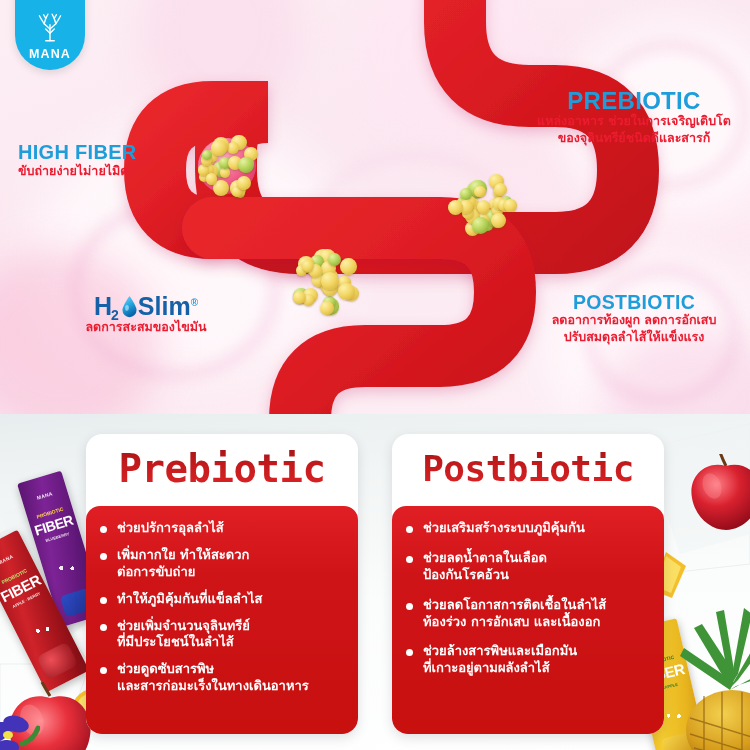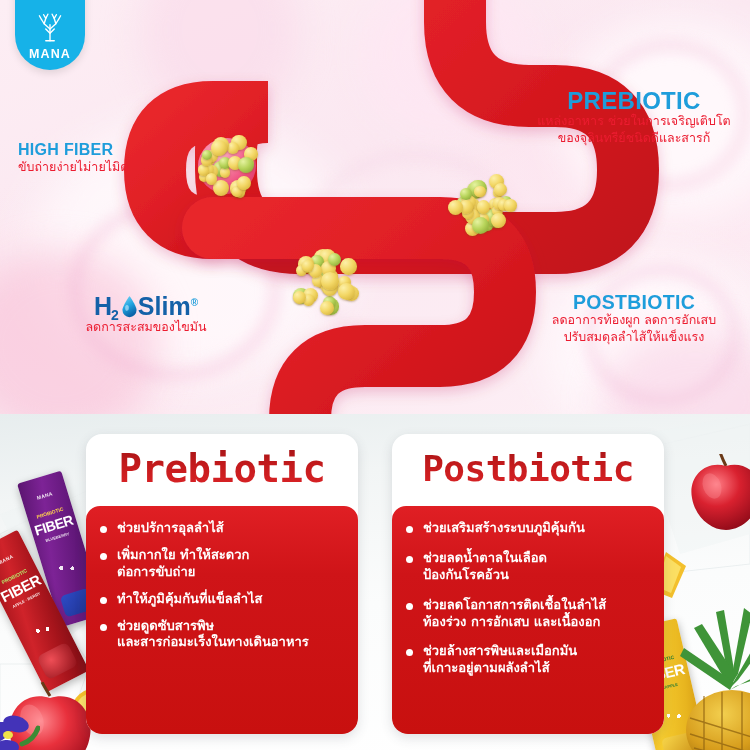--- a/index.html
+++ b/index.html
@@ -60,24 +60,24 @@
   }
 
   
   .callout{ position:absolute; }
   .callout .cap{
     color:#1e9ddb; font-weight:bold; font-family:"Liberation Sans",sans-serif;
     letter-spacing:.3px; line-height:1.05;
   }
   .callout .sub{
     color:#ec1c30; font-family:"DejaVu Sans","Liberation Sans",sans-serif;
-    font-size:12.5px; line-height:1.32; font-weight:400; white-space:nowrap;
+    font-size:12.5px; line-height:1.32; font-weight:700; white-space:nowrap;
   }
   #co-highfiber{ left:18px; top:142px; text-align:left; }
-  #co-highfiber .cap{ font-size:16px; }
+  #co-highfiber .cap{ font-size:20px;text-align:right; }
   #co-prebiotic{ left:526px; top:88px; width:216px; text-align:center; }
   #co-prebiotic .cap{ font-size:24px; }
   #co-postbiotic{ left:526px; top:292px; width:216px; text-align:center; }
   #co-postbiotic .cap{ font-size:19.5px; }
   #co-h2slim{ left:58px; top:292px; width:176px; text-align:center; }
   .h2slim-wrap{ display:flex; align-items:baseline; justify-content:center; color:#1461a8;
     font-family:"Liberation Sans",sans-serif; font-weight:bold; font-size:25px; line-height:1; }
   .h2slim-wrap .sub2{ font-size:14px; position:relative; top:5px; left:-1px; }
   .h2slim-wrap .drop{ width:17px; height:23px; margin:0 0px 0 1px; position:relative; top:3px; }
   .h2slim-wrap .reg{ font-size:10px; position:relative; top:-9px; color:#1e9ddb; }
@@ -464,20 +464,21 @@
       </svg>
     </div>
 
     <div class="card" id="card-prebiotic">
       <div class="card-title">Prebiotic</div>
       <div class="card-body">
         <ul>
           <li>ช่วยปรัการอุลลำไส้</li>
           <li>เพิ่มกากใย ทำให้สะดวก<br>ต่อการขับถ่าย</li>
           <li>ทำให้ภูมิคุ้มกันที่แข็ลลำไส</li>
+          <li>ช่วยเพิ่มจำนวนจุลินทรีย์<br>ที่มีประโยชน์ในลำไส้</li>
           <li>ช่วยดูดซับสารพิษ<br>และสารก่อมะเร็งในทางเดินอาหาร</li>
         </ul>
       </div>
     </div>
 
     <div class="card" id="card-postbiotic">
       <div class="card-title">Postbiotic</div>
       <div class="card-body">
         <ul>
           <li>ช่วยเสริมสร้างระบบภูมิคุ้มกัน</li>

